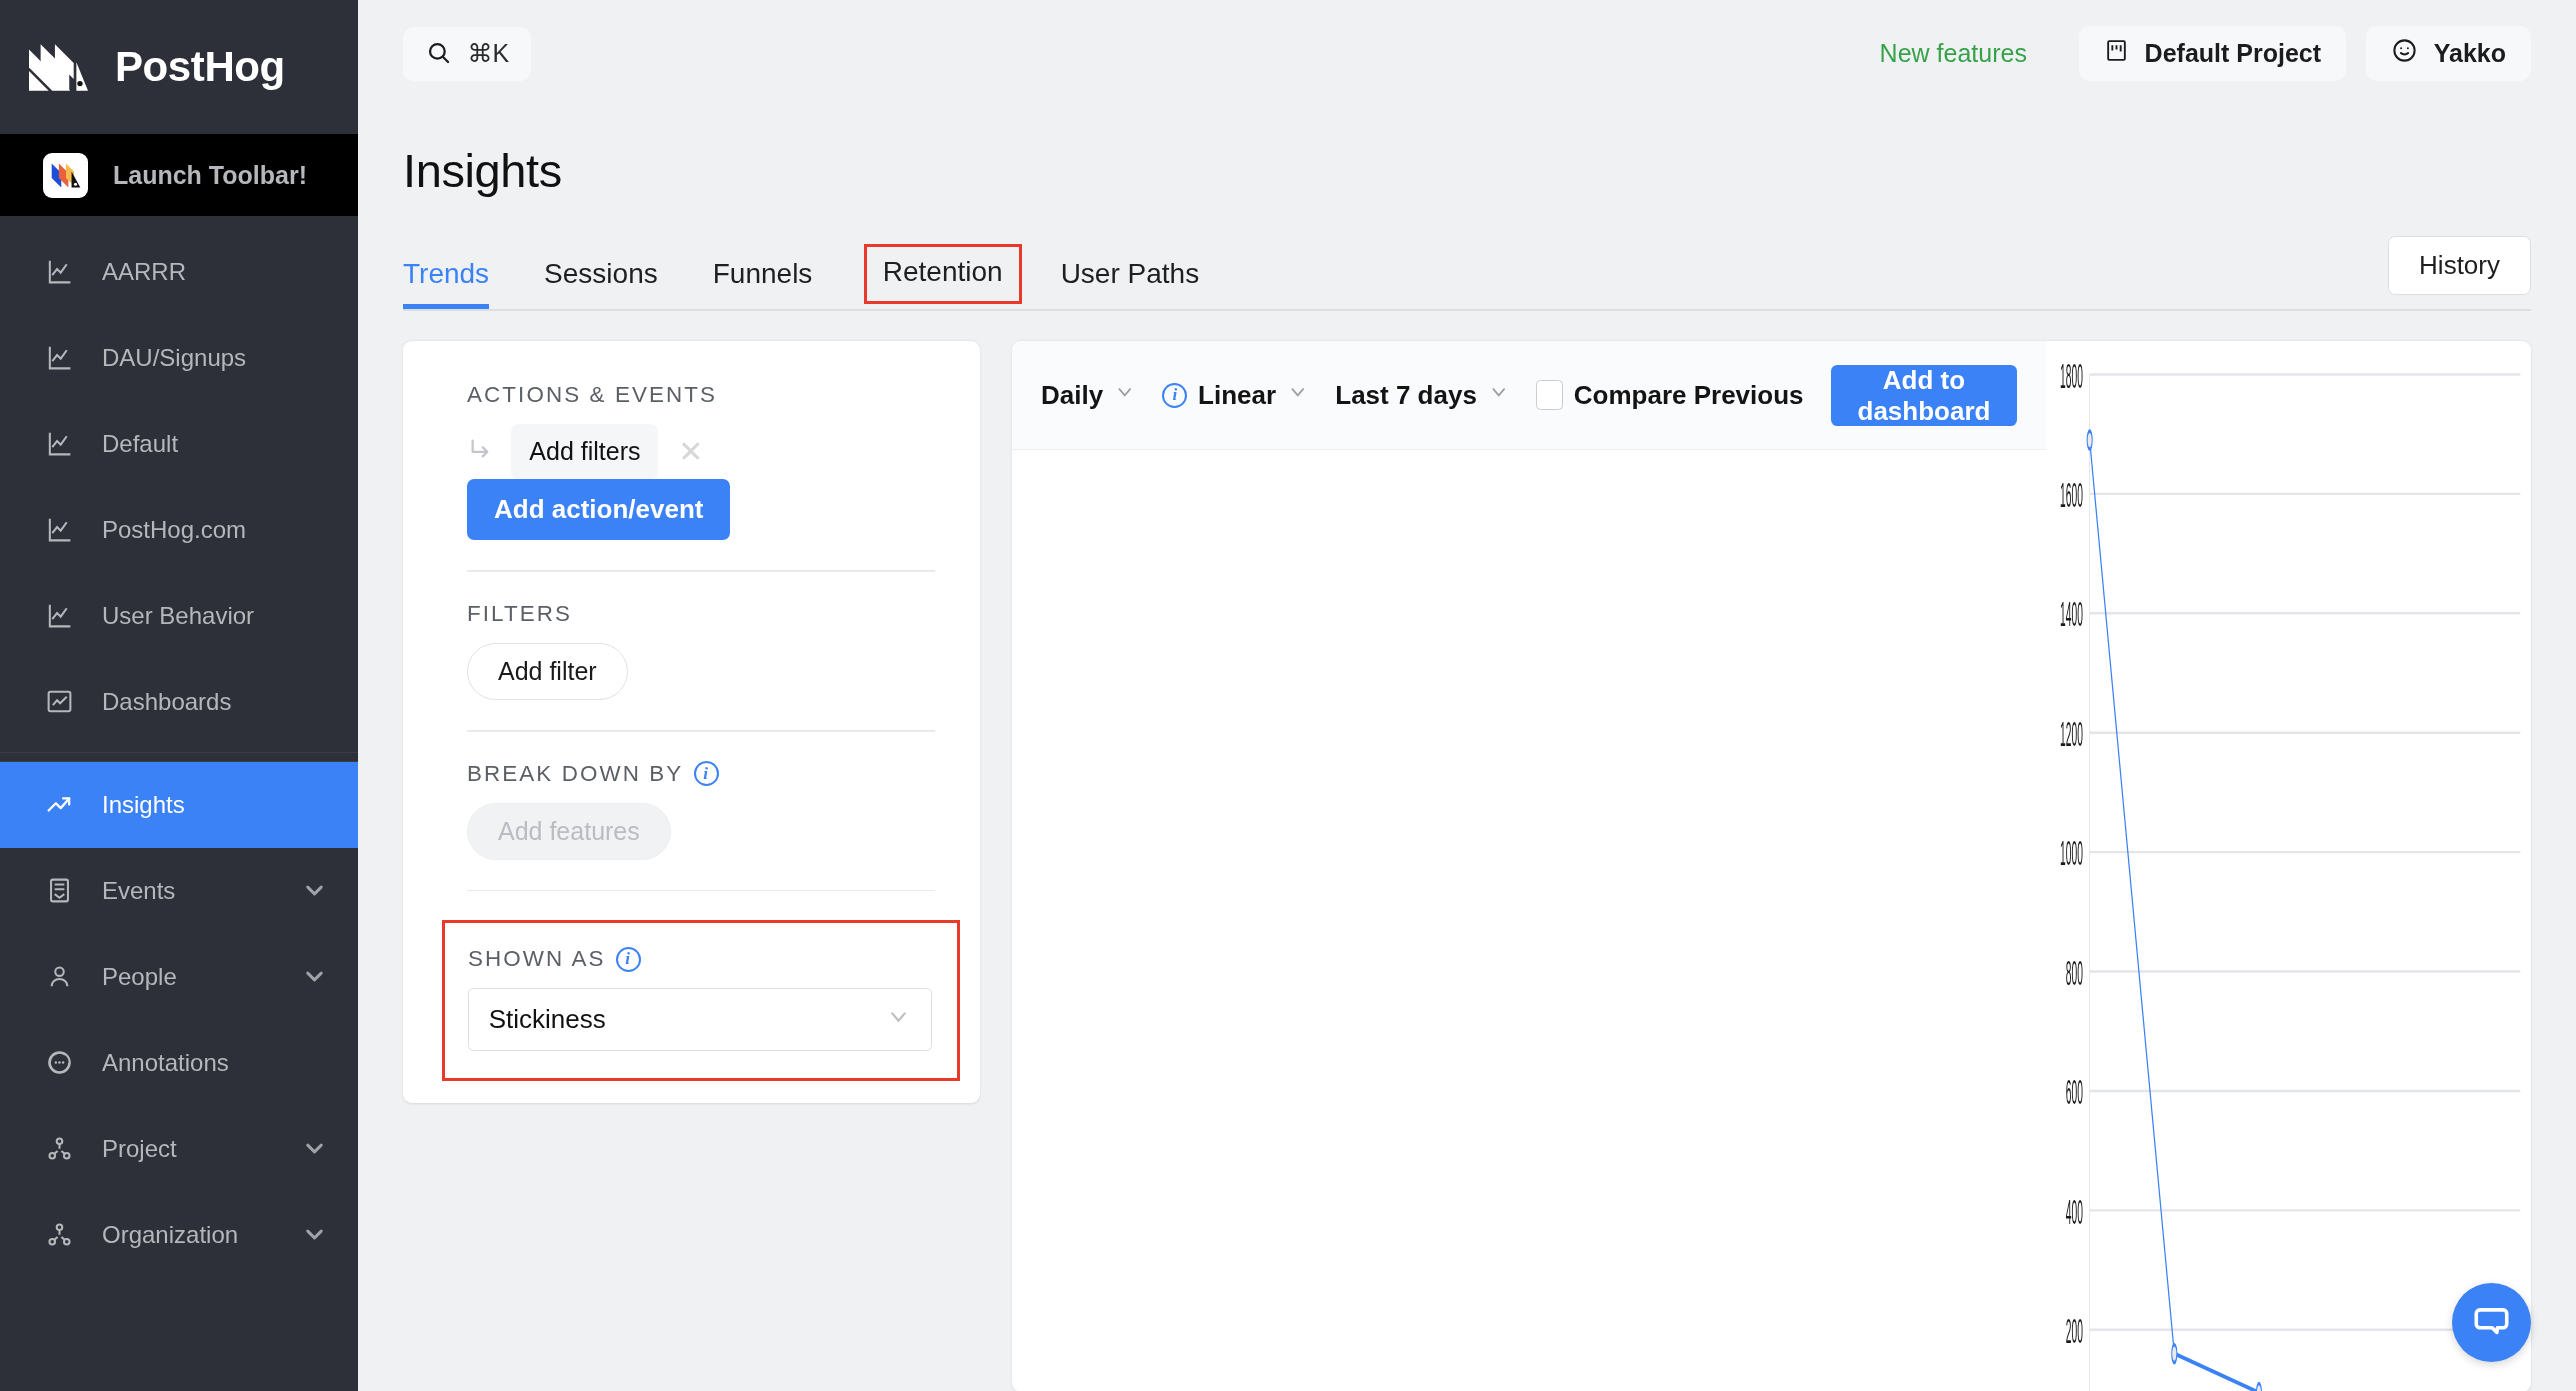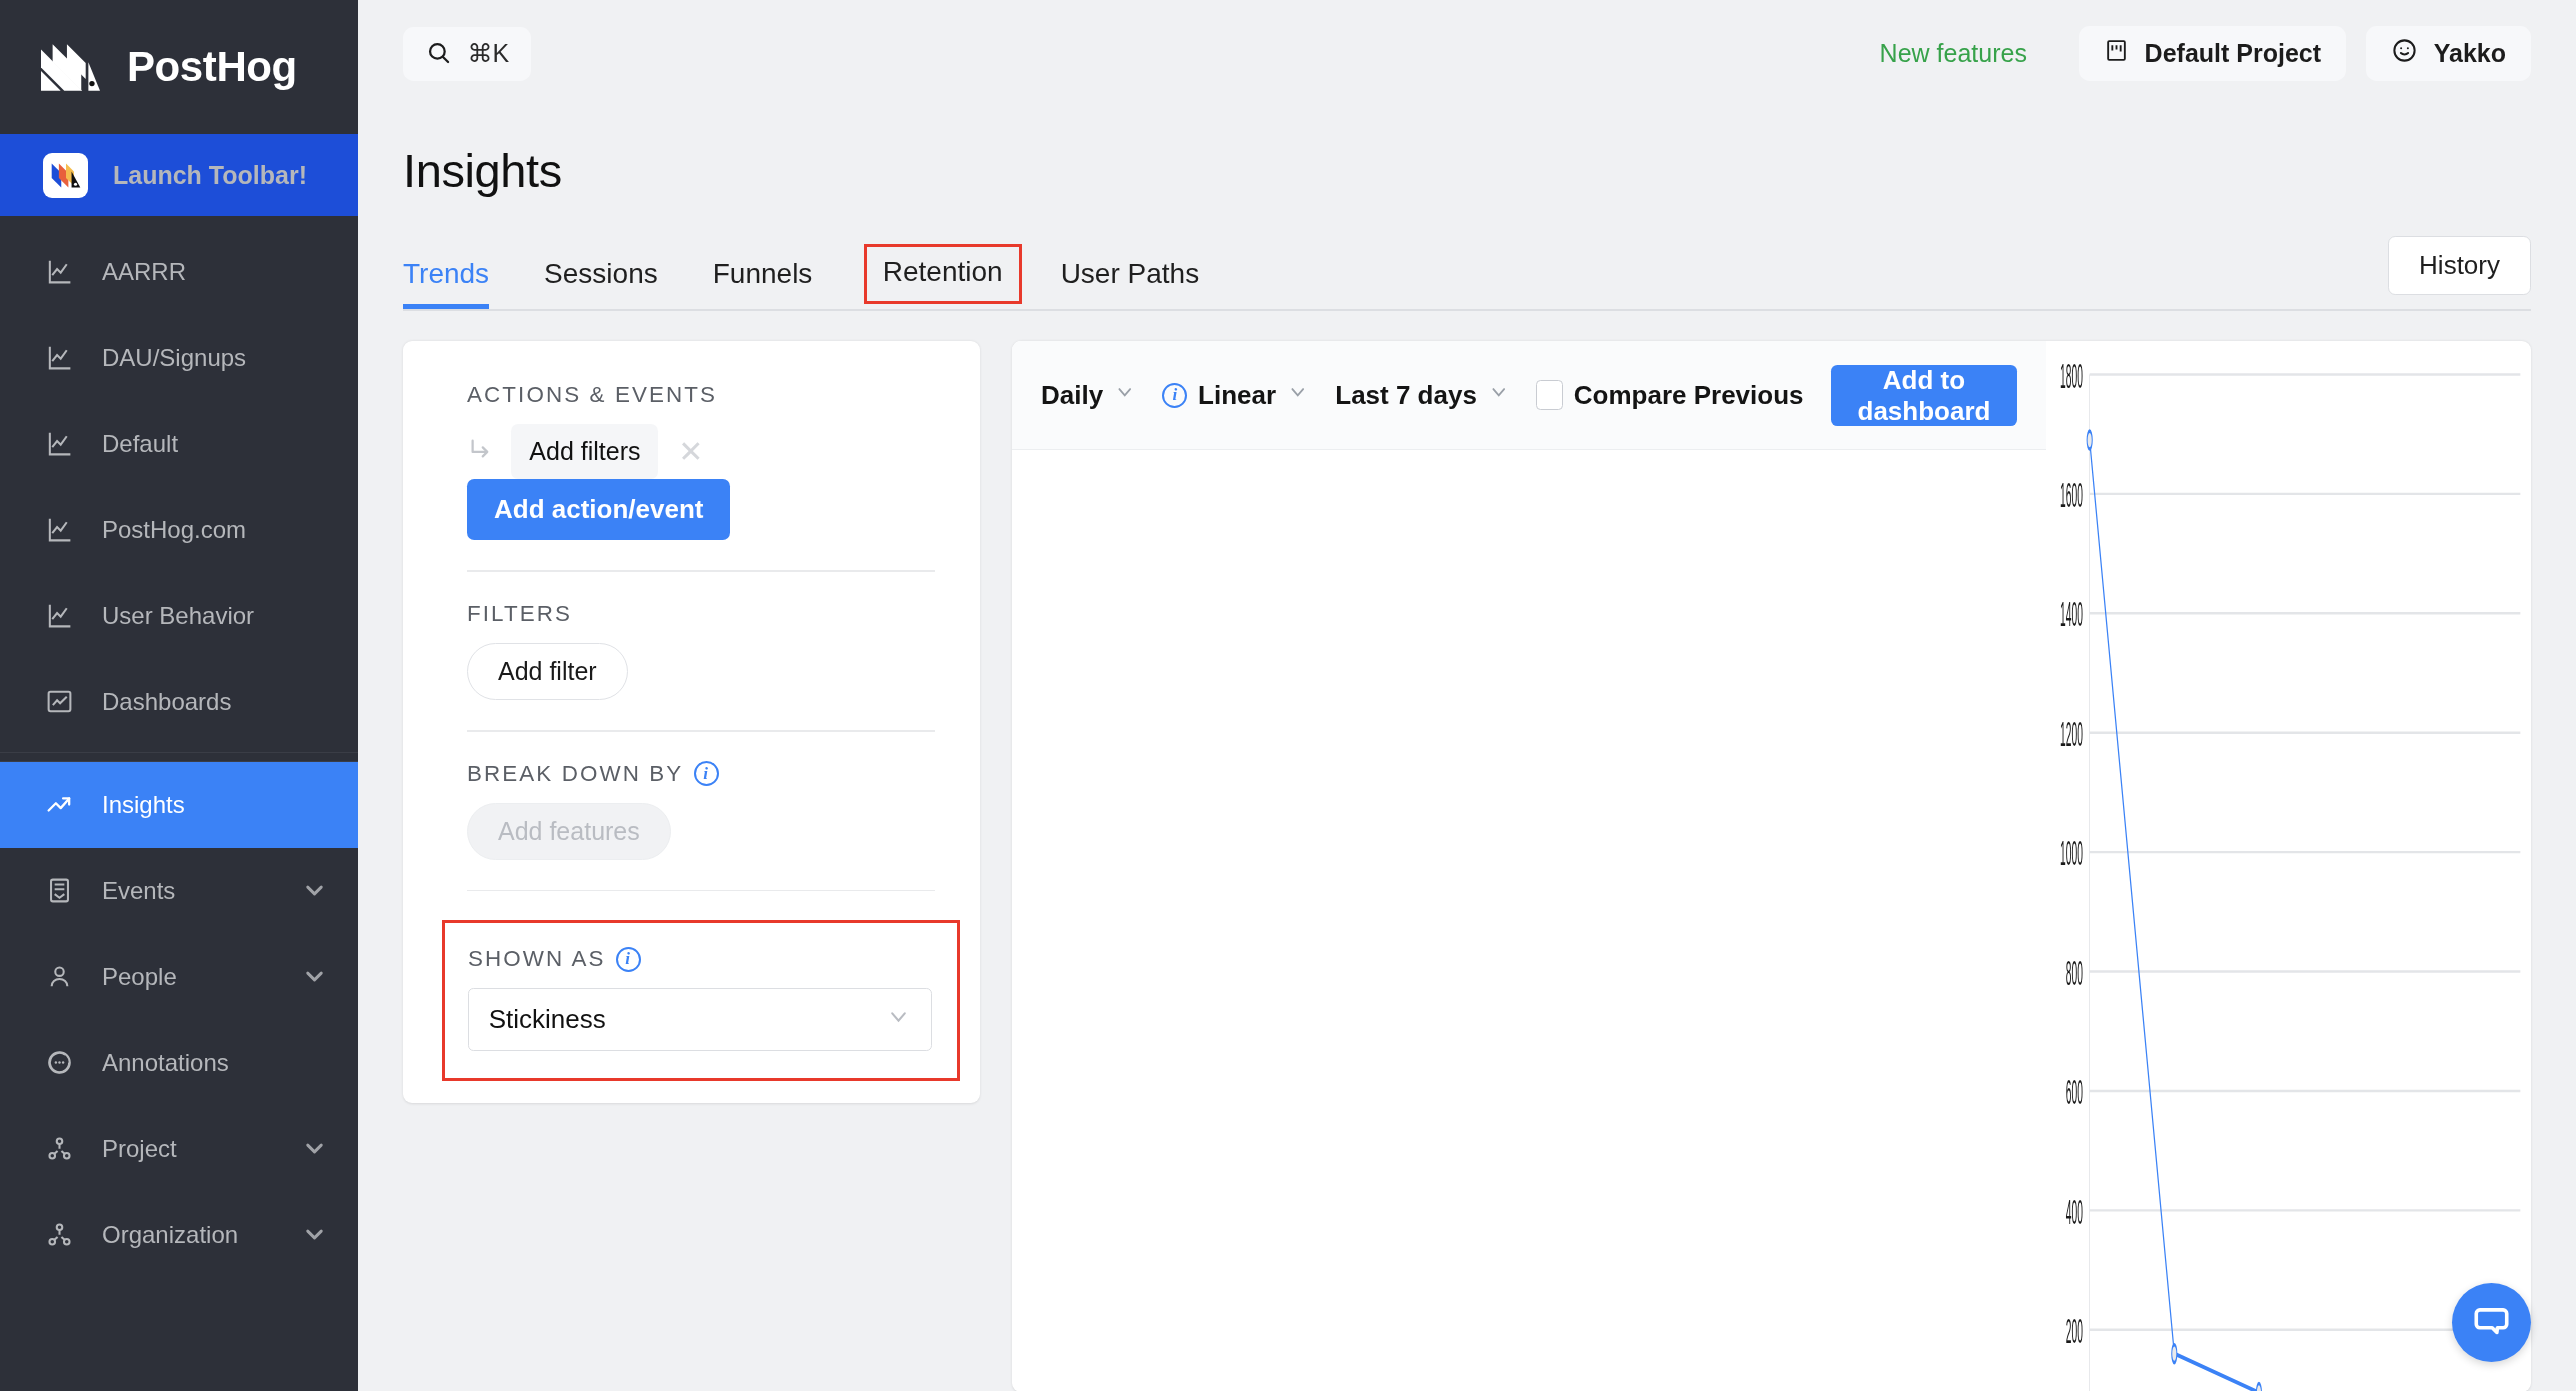--- a/index.html
+++ b/index.html
@@ -13,28 +13,28 @@
 
   
   .sidebar {
     width: 358px; flex: 0 0 358px;
     background: #2d3039;
     display: flex; flex-direction: column;
     height: 1392px;
   }
   .brand {
     height: 134px; display: flex; align-items: center;
-    padding-left: 41px; gap: 27px;
+    padding-left: 29px; gap: 27px;
   }
   .brand-logo { width: 59px; height: 47px; flex: 0 0 59px; }
   .brand-name {
     color: #fff; font-size: 42px; font-weight: 700; letter-spacing: -0.4px;
   }
   .toolbar-row {
-    height: 82px; background: #1d4ed8;
+    height: 82px; background: #000000;
     display: flex; align-items: center; padding-left: 43px; gap: 25px;
   }
   .toolbar-icon {
     width: 45px; height: 45px; background: #fff; border-radius: 9px;
     display: flex; align-items: center; justify-content: center;
     flex: 0 0 45px;
   }
   .toolbar-label { color: #b5b7bb; font-size: 25px; font-weight: 700; }
 
   .nav-section { padding-top: 12.5px; }

